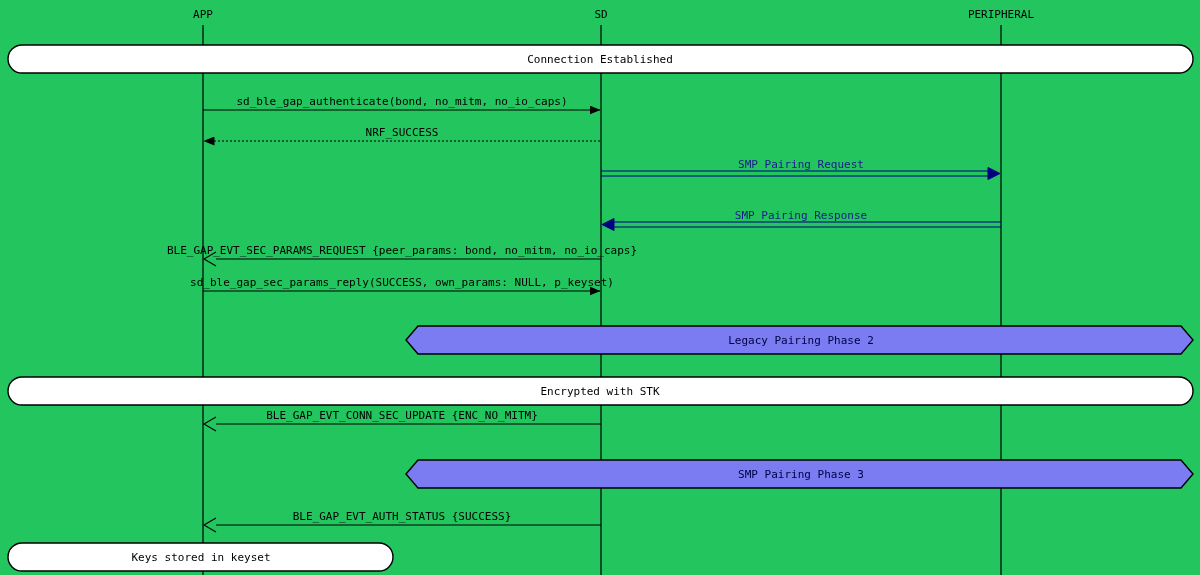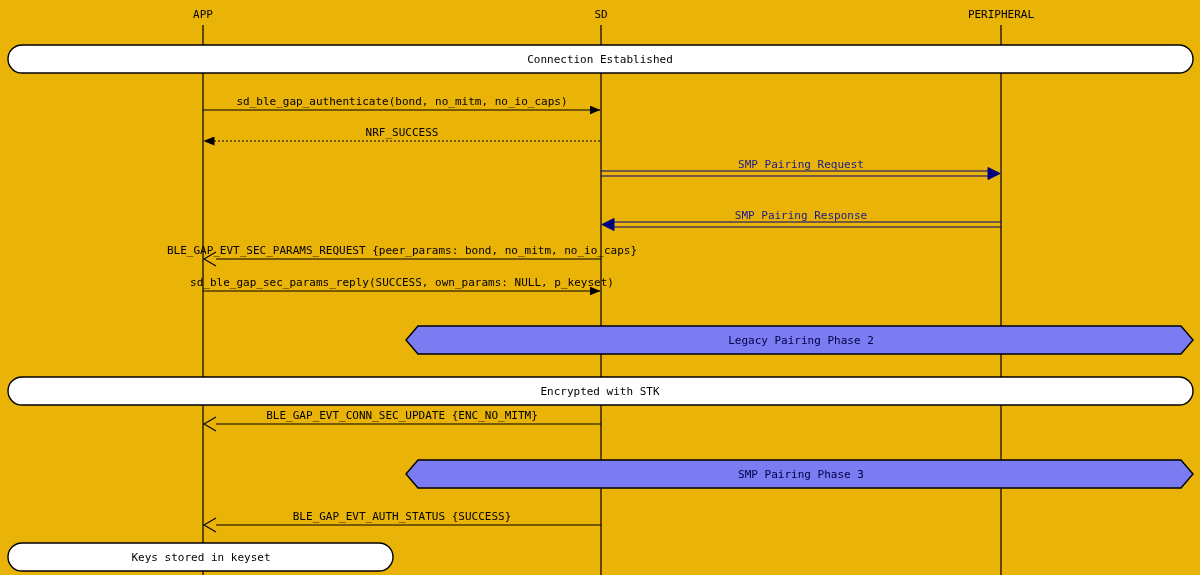--- a/index.html
+++ b/index.html
@@ -7,21 +7,21 @@
     padding: 0;
     background: #ffffff;
   }
   body {
     font-family: "DejaVu Sans Mono", "Liberation Mono", monospace;
   }
   #diagram-root {
     position: relative;
     width: 1200px;
     height: 575px;
-    background: #eab308;
+    background: #22c55e;
     overflow: hidden;
   }
   svg#seq-svg {
     position: absolute;
     top: 0;
     left: 0;
     width: 1200px;
     height: 575px;
   }
   .lifeline-label {

